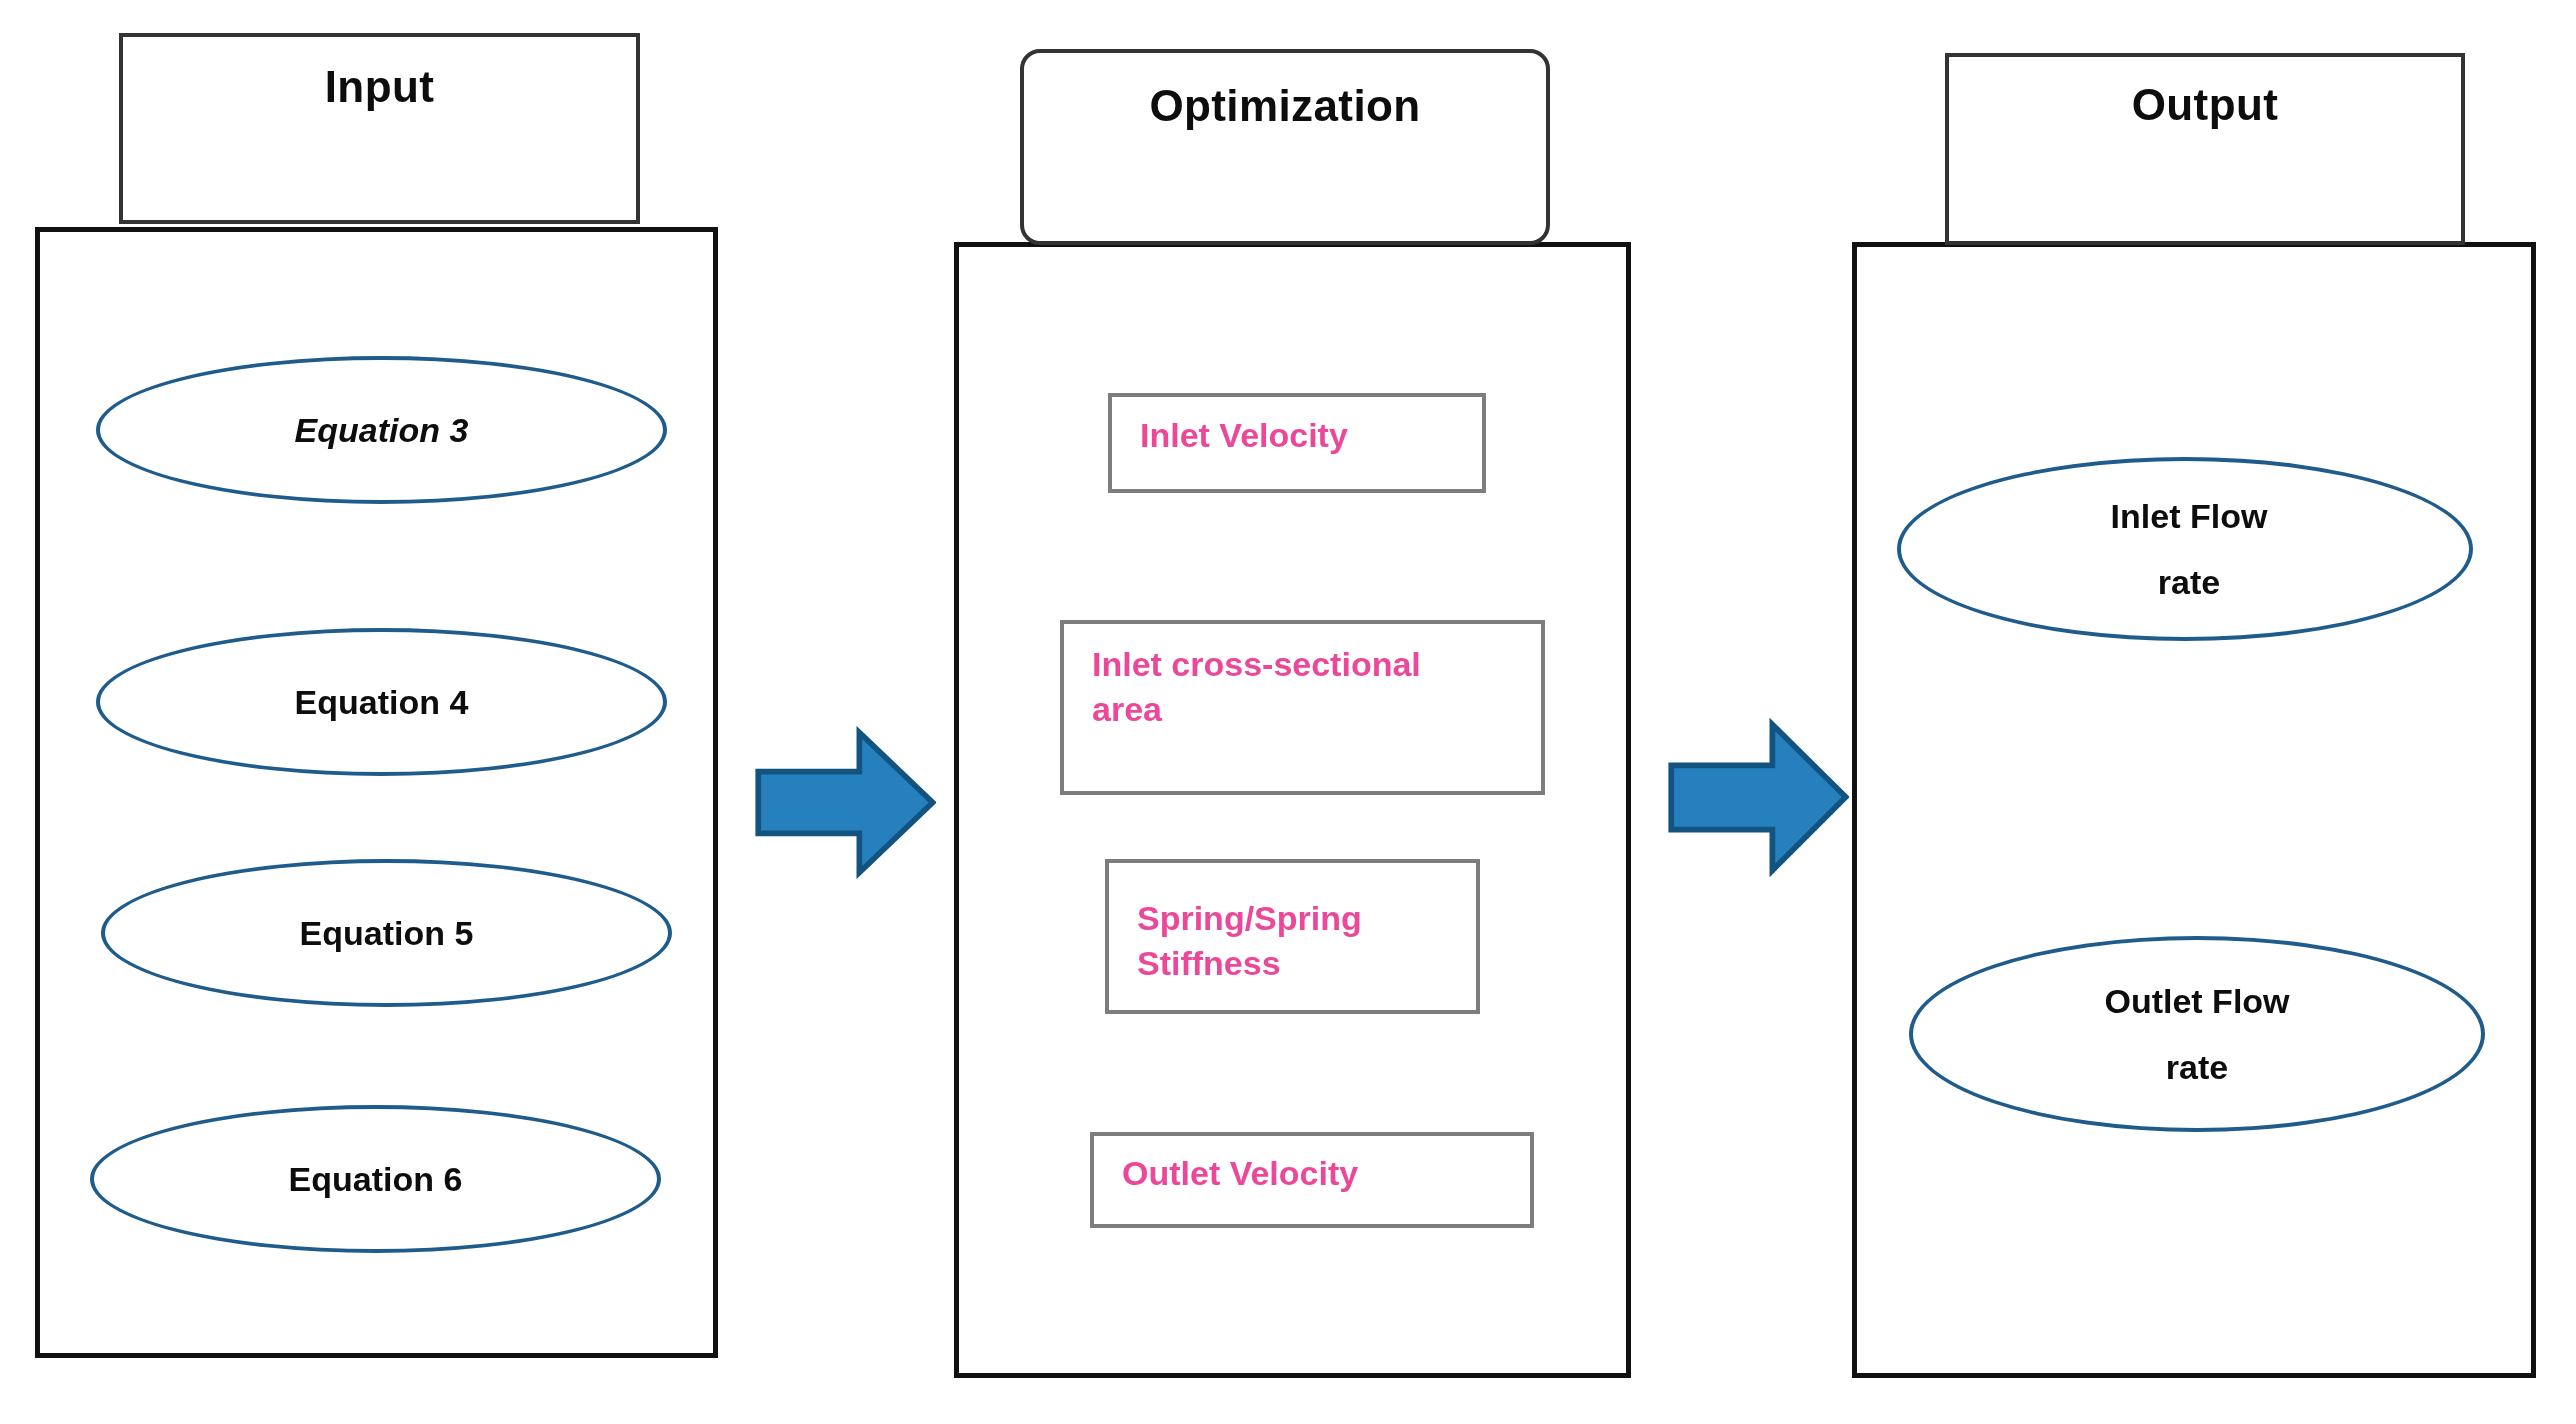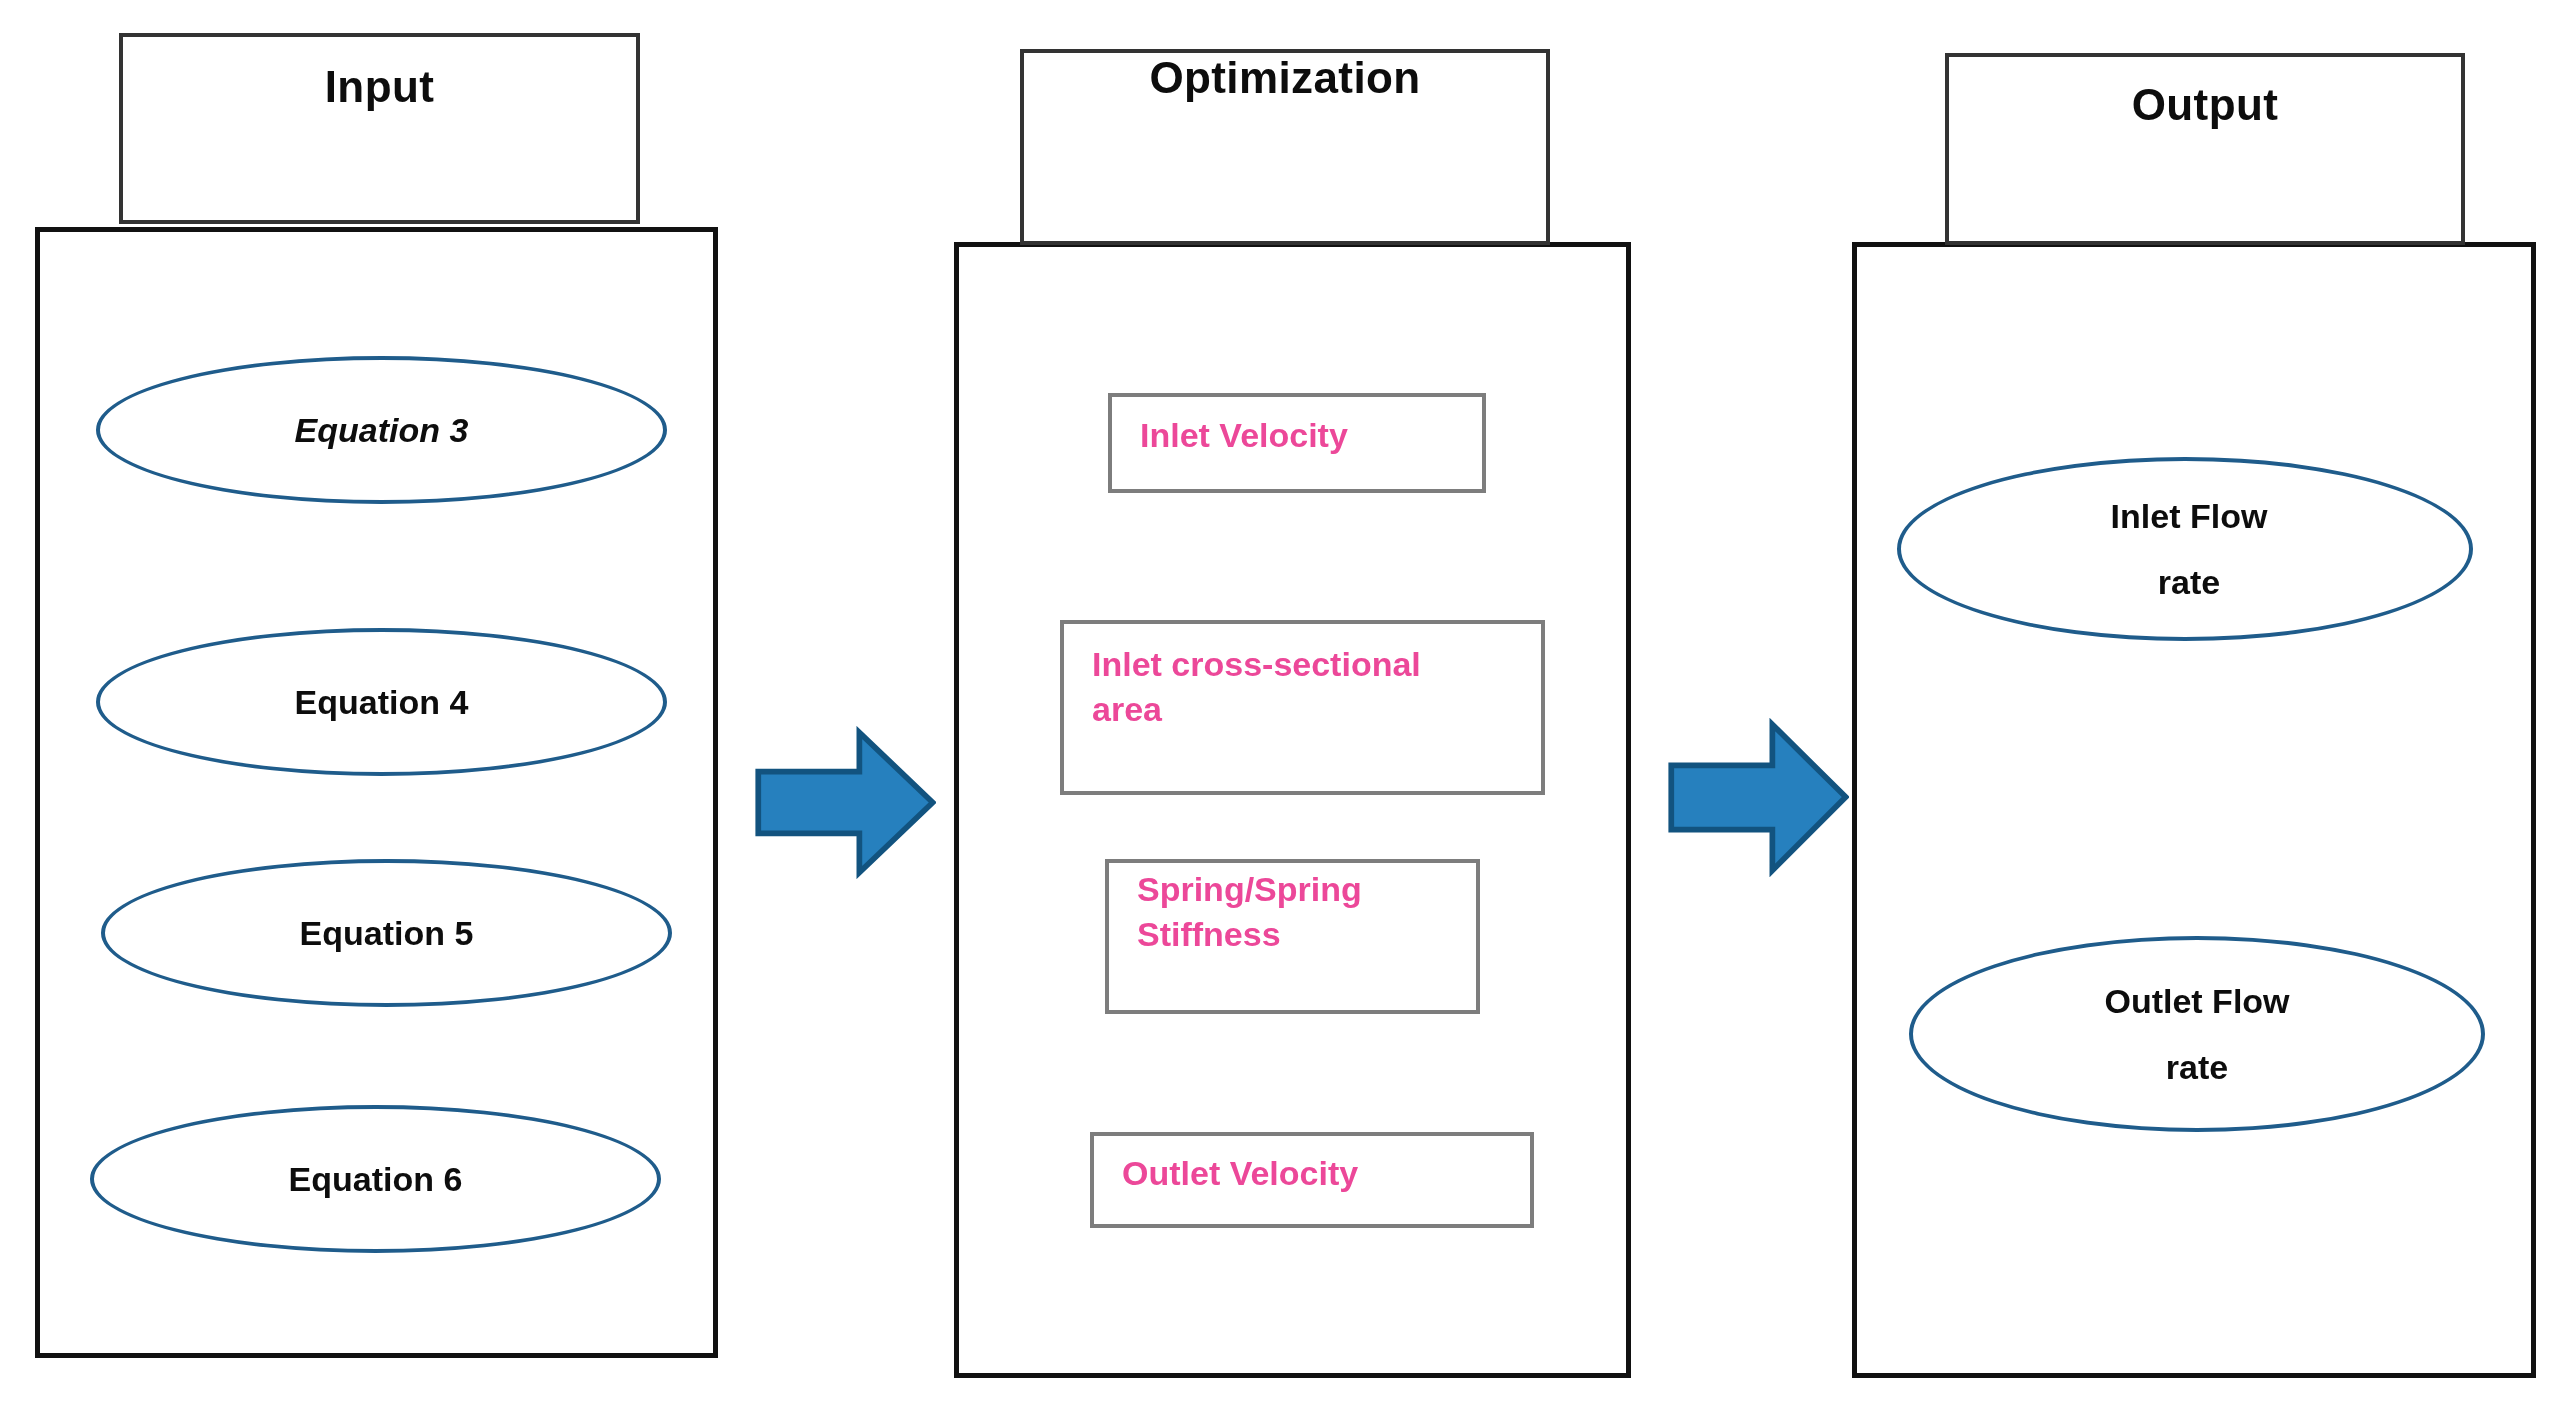--- a/index.html
+++ b/index.html
@@ -124,34 +124,34 @@
   </div>
 
   <div class="arrow" style="left:755px; top:726px; width:181px; height:153px;">
     <svg viewBox="0 0 222 188" preserveAspectRatio="none">
       <polygon points="4,56 128,56 128,8 218,94 128,180 128,132 4,132" fill="#2680BE" stroke="#12537F" stroke-width="7" stroke-linejoin="miter"></polygon>
     </svg>
   </div>
 
   <div class="panel" style="left:954px; top:242px; width:677px; height:1136px;"></div>
 
-  <div class="hdr-box" style="left:1020px; top:49px; width:530px; height:196px; ">
+  <div class="hdr-box" style="left:1020px; top:49px; width:530px; height:196px; padding-top:28px;border-radius:20px;">
     <span class="hdr-label" style="font-size:44px;">Optimization</span>
   </div>
 
   <div class="rect-node" style="left:1108px; top:393px; width:378px; height:100px; padding:16.3px 0 0 28px;">
     <span class="rect-label" style="font-size:34px;">Inlet Velocity</span>
   </div>
 
   <div class="rect-node" style="left:1060px; top:620px; width:485px; height:175px; padding:18px 0 0 28px;">
     <span class="rect-label" style="font-size:34px;">Inlet cross-sectional
 area</span>
   </div>
 
-  <div class="rect-node" style="left:1105px; top:859px; width:375px; height:155px; padding:4px 0 0 28px;">
+  <div class="rect-node" style="left:1105px; top:859px; width:375px; height:155px; padding:33px 0 0 28px;">
     <span class="rect-label" style="font-size:34px;">Spring/Spring
 Stiffness</span>
   </div>
 
   <div class="rect-node" style="left:1090px; top:1132px; width:444px; height:96px; padding:14.7px 0 0 28px;">
     <span class="rect-label" style="font-size:34px;">Outlet Velocity</span>
   </div>
 
   <div class="arrow" style="left:1668px; top:718px; width:181px; height:159px;">
     <svg viewBox="0 0 222 195" preserveAspectRatio="none">

